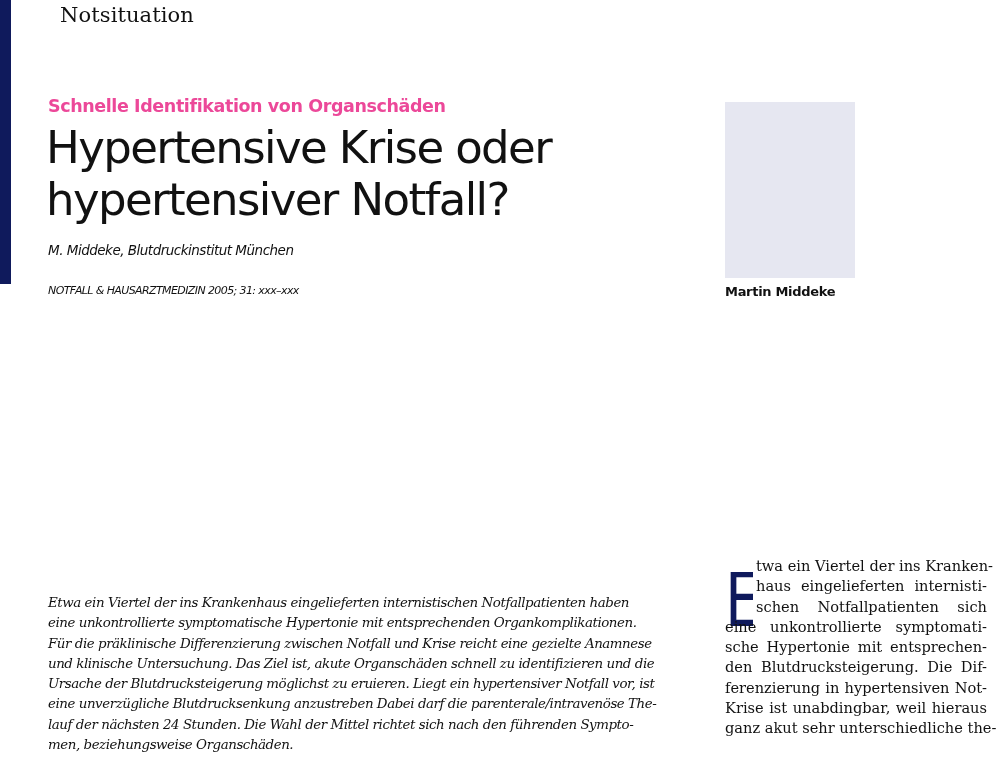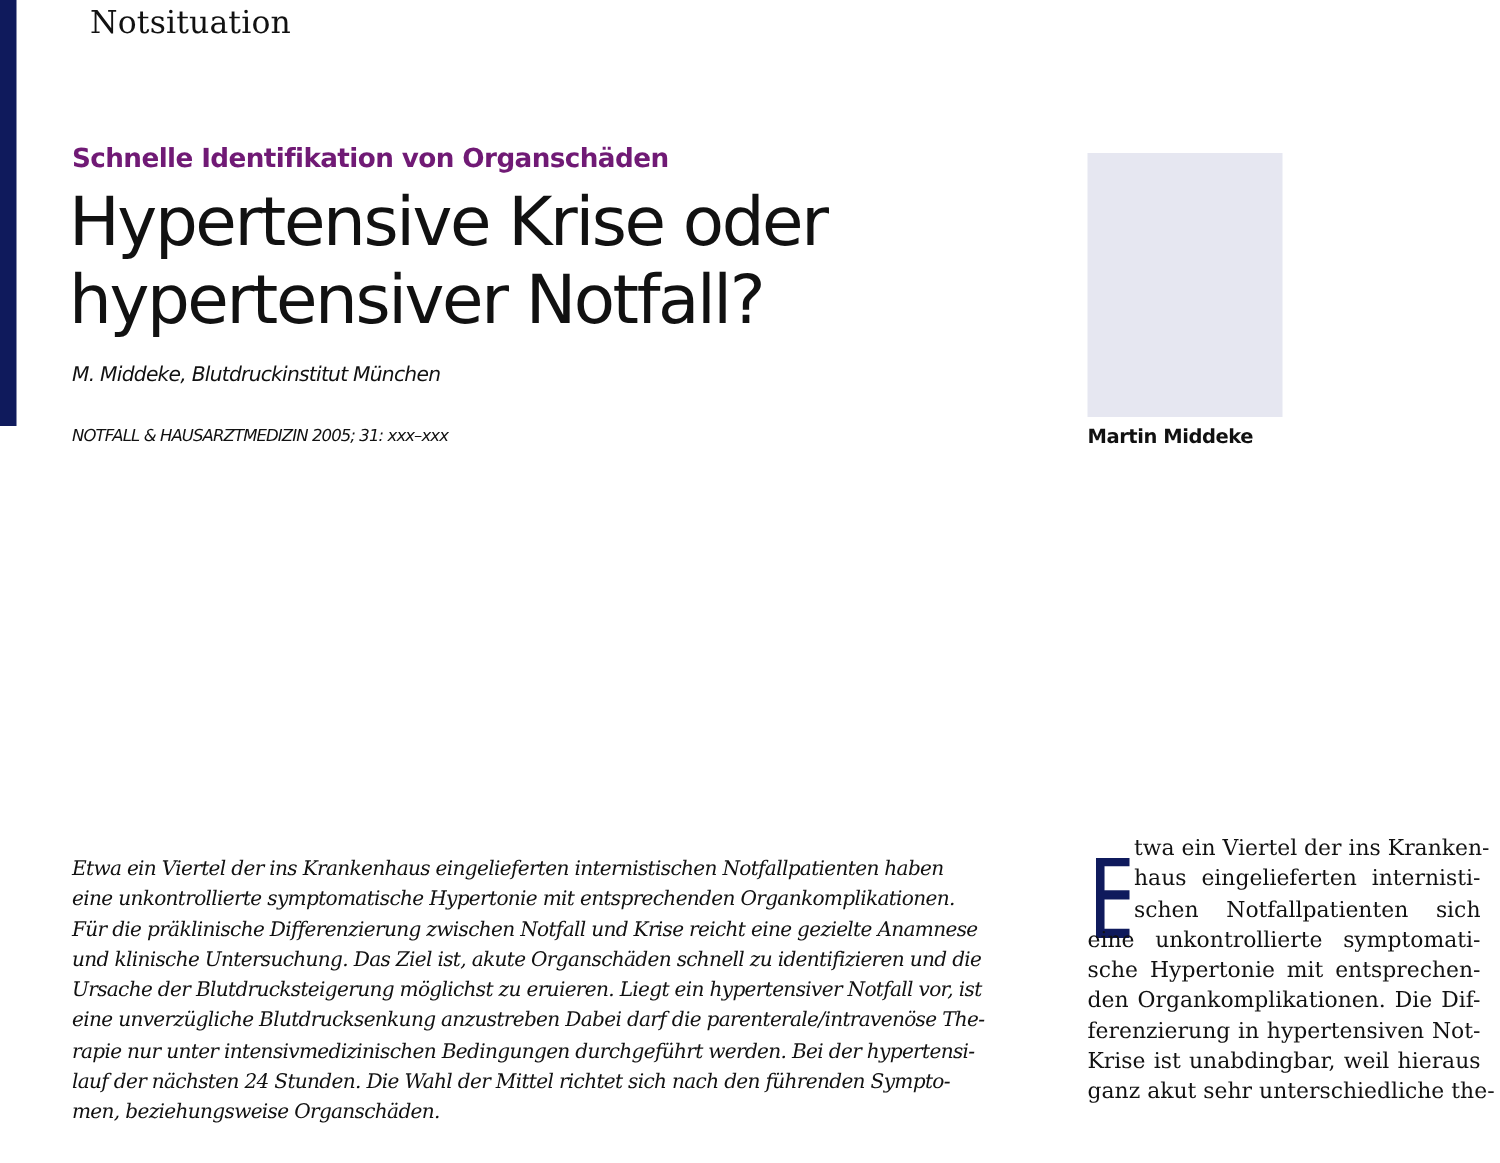--- a/index.html
+++ b/index.html
@@ -13,21 +13,21 @@
       background: #0f1a5c;
     }
     .section-label {
       position: absolute; left: 60px; top: 3px;
       font-family: "DejaVu Serif", serif; font-size: 21px; color: #111;
       letter-spacing: 0.1px;
     }
     .kicker {
       position: absolute; left: 48px; top: 96px;
       font-family: "DejaVu Sans", sans-serif; font-weight: bold; font-size: 17.5px;
-      letter-spacing: -0.4px; color: #701a75;
+      letter-spacing: -0.4px; color: #ec4899;
     }
     .title {
       position: absolute; left: 46px; top: 122px; width: 640px;
       font-family: "DejaVu Sans", sans-serif; font-size: 45px; line-height: 52px;
       letter-spacing: -1.6px; color: #111; margin: 0; font-weight: normal;
     }
     .author {
       position: absolute; left: 48px; top: 242px;
       font-family: "DejaVu Sans", sans-serif; font-style: italic; font-size: 13.5px;
       letter-spacing: -0.5px; color: #111;
@@ -40,21 +40,21 @@
     .photo {
       position: absolute; left: 725px; top: 102px; width: 130px; height: 176px;
       background: #e6e7f1;
     }
     .photo-caption {
       position: absolute; left: 725px; top: 284px;
       font-family: "DejaVu Sans", sans-serif; font-weight: bold; font-size: 13px;
       letter-spacing: -0.3px; color: #111;
     }
     .abstract {
-      position: absolute; left: 48px; top: 570px; width: 650px;
+      position: absolute; left: 48px; top: 593px; width: 650px;
       font-family: "DejaVu Serif", serif; font-style: italic; font-size: 13.4px;
       line-height: 20.3px; letter-spacing: -0.45px; color: #111; margin: 0;
     }
     .abstract .line { display: block; white-space: nowrap; }
     .body-col {
       position: absolute; left: 725px; top: 556px; width: 262px;
       font-family: "DejaVu Serif", serif; font-size: 14.6px;
       line-height: 20.3px; color: #111; margin: 0;
     }
     .body-col .line { display: block; white-space: nowrap; text-align: justify; text-align-last: justify; }
@@ -87,30 +87,29 @@
 <div class="photo"></div>
 <div class="photo-caption">Martin Middeke</div>
 
 <p class="abstract">
   <span class="line">Etwa ein Viertel der ins Krankenhaus eingelieferten internistischen Notfallpatienten haben</span>
   <span class="line">eine unkontrollierte symptomatische Hypertonie mit entsprechenden Organkomplikationen.</span>
   <span class="line">Für die präklinische Differenzierung zwischen Notfall und Krise reicht eine gezielte Anamnese</span>
   <span class="line">und klinische Untersuchung. Das Ziel ist, akute Organschäden schnell zu identifizieren und die</span>
   <span class="line">Ursache der Blutdrucksteigerung möglichst zu eruieren. Liegt ein hypertensiver Notfall vor, ist</span>
   <span class="line">eine unverzügliche Blutdrucksenkung anzustreben Dabei darf die parenterale/intravenöse The-</span>
-  <span class="line">rapie nur unter intensivmedizinischen Bedingungen durchgeführt werden. Bei der hypertensi-</span>
   <span class="line">lauf der nächsten 24 Stunden. Die Wahl der Mittel richtet sich nach den führenden Sympto-</span>
   <span class="line">men, beziehungsweise Organschäden.</span>
 </p>
 
 <div class="dropcap"><span>E</span></div>
 
 <p class="body-col">
   <span class="line indent">twa ein Viertel der ins Kranken-</span>
   <span class="line indent">haus eingelieferten internisti-</span>
   <span class="line indent">schen Notfallpatienten sich</span>
   <span class="line">eine unkontrollierte symptomati-</span>
   <span class="line">sche Hypertonie mit entsprechen-</span>
-  <span class="line">den Organkomplikationen. Die Dif-</span>
+  <span class="line">den Blutdrucksteigerung. Die Dif-</span>
   <span class="line">ferenzierung in hypertensiven Not-</span>
   <span class="line">Krise ist unabdingbar, weil hieraus</span>
   <span class="line">ganz akut sehr unterschiedliche the-</span>
 </p>
 
 </body></html>

